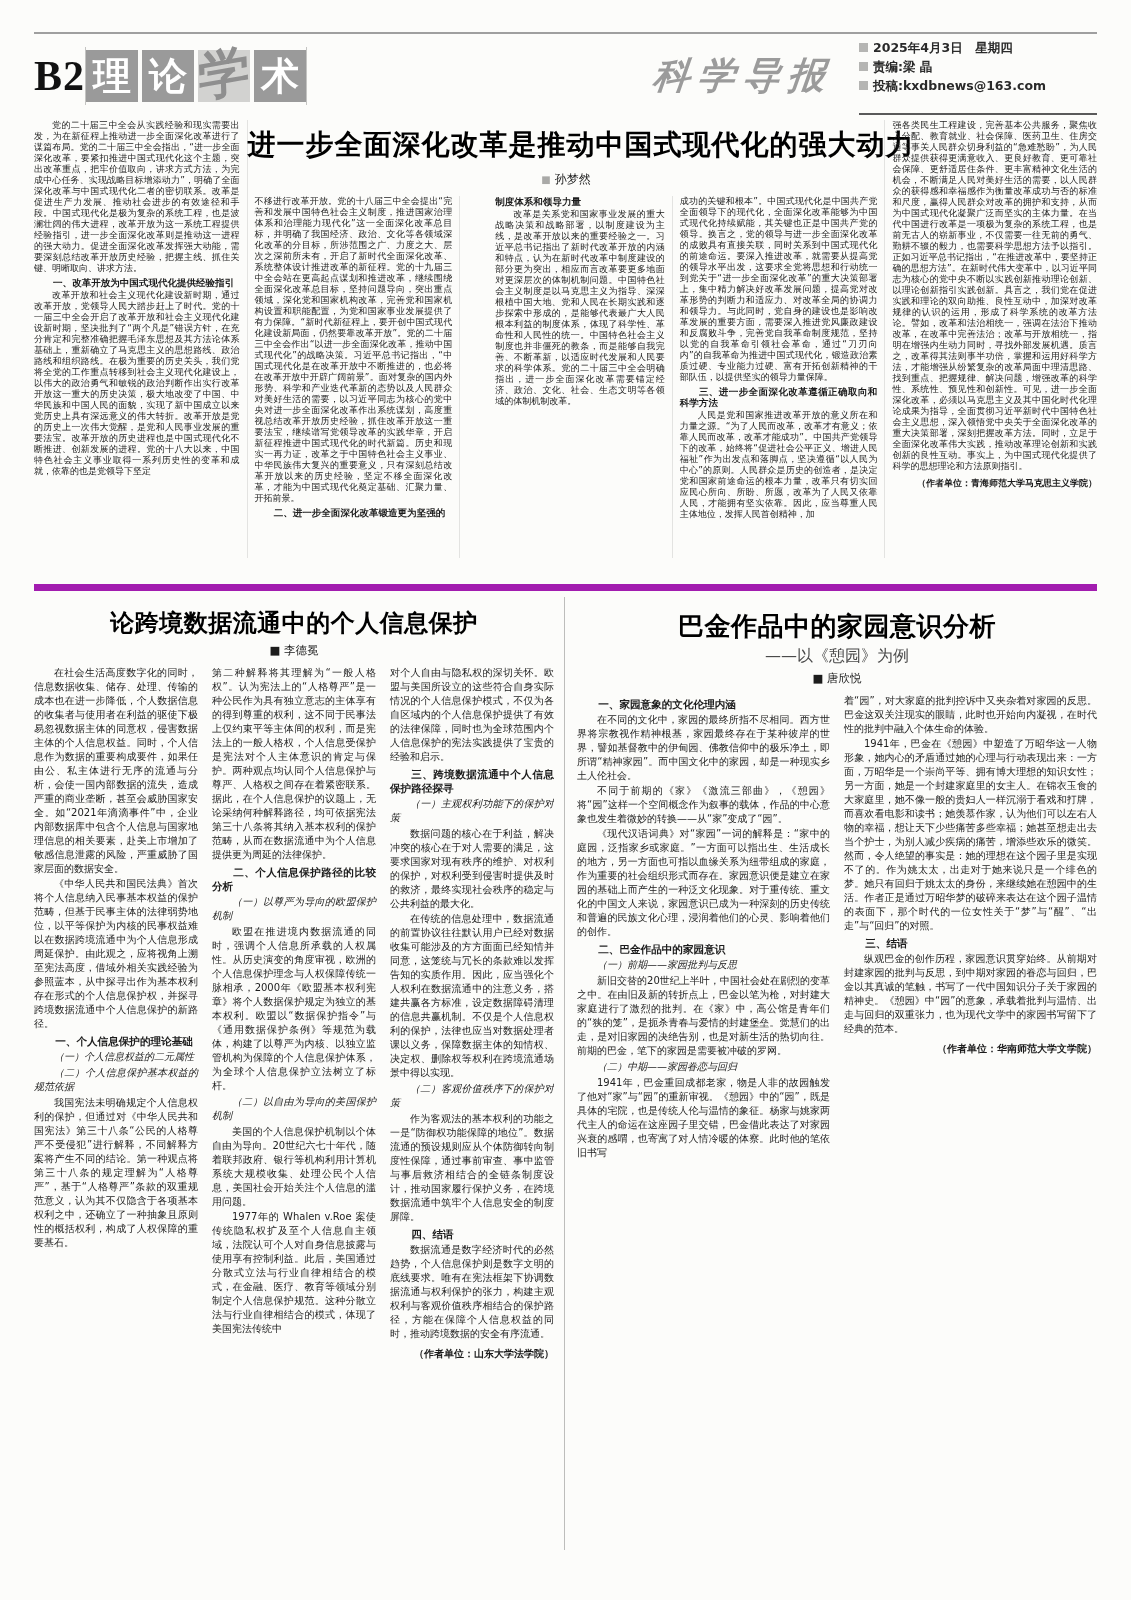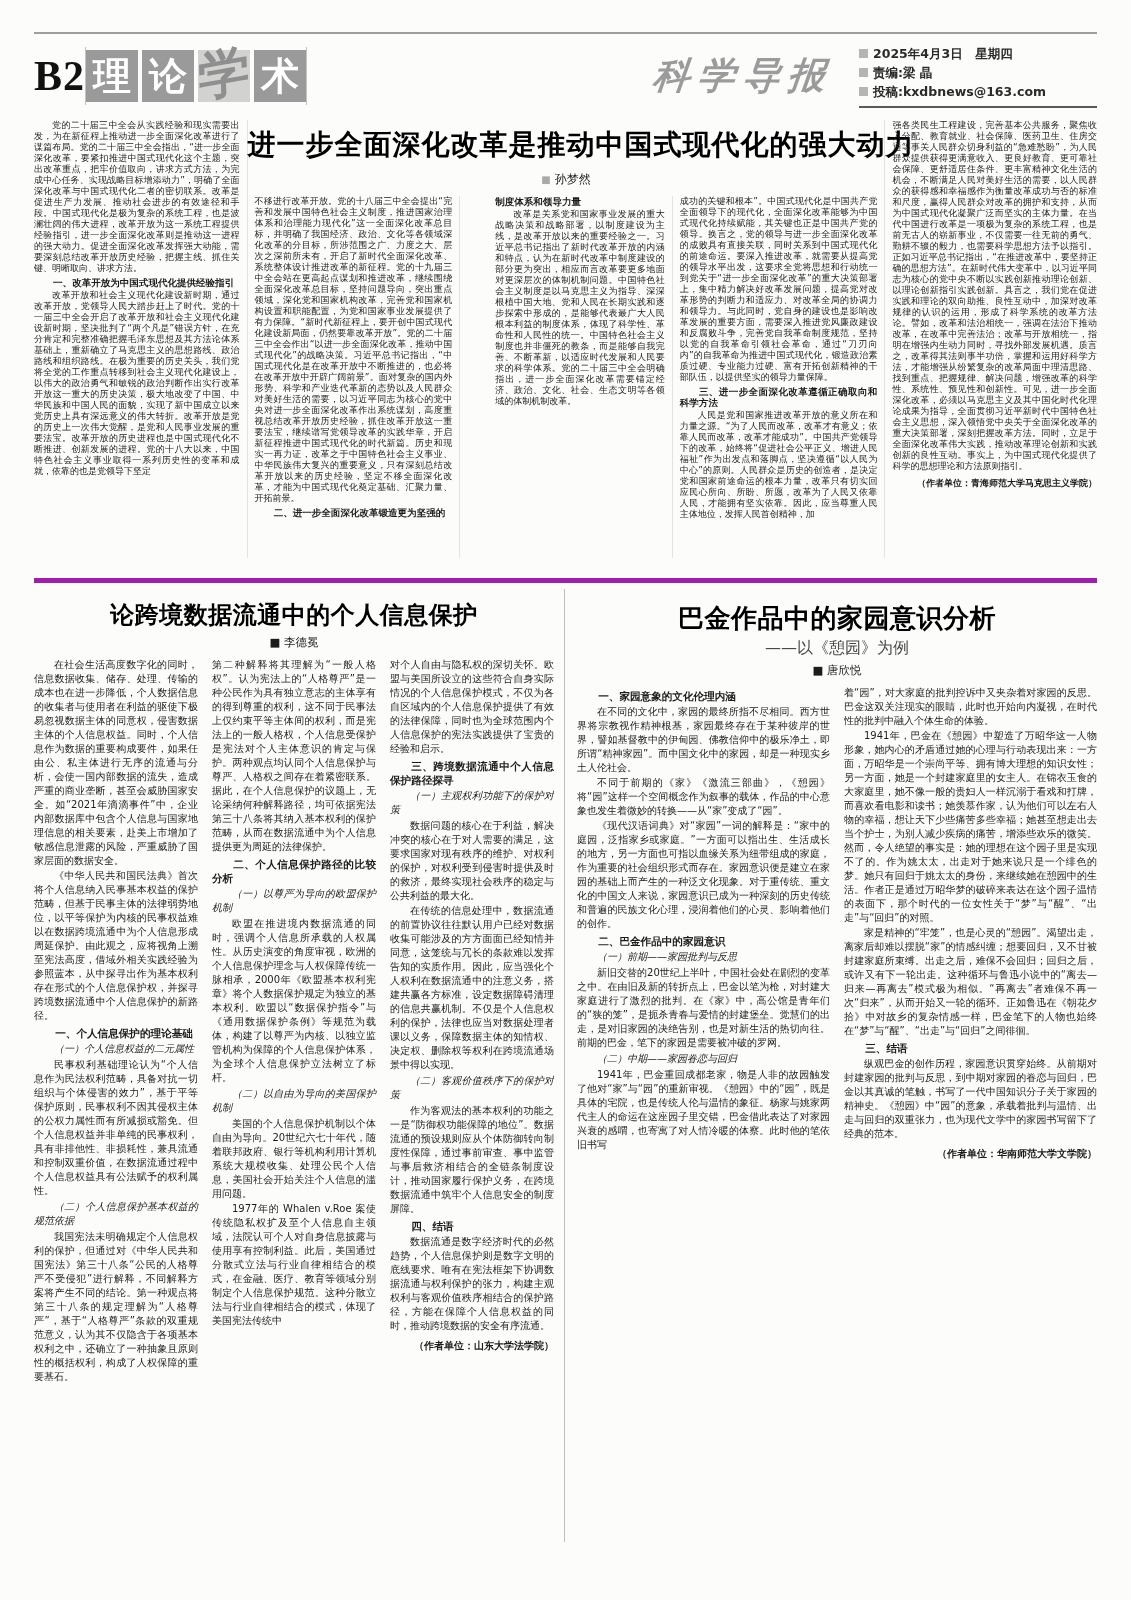--- a/index.html
+++ b/index.html
@@ -15,21 +15,21 @@
   .seclogo{display:flex;gap:4px;}
   .bk{width:52px;height:52px;background:#9a9a9a;color:#fff;font-weight:700;font-size:38px;
       display:flex;align-items:center;justify-content:center;font-family:"DejaVu Sans",sans-serif;}
   .bk.alt{background:#d2d2d0;color:#8f8f8f;font-family:"DejaVu Serif","Liberation Serif",serif;
       font-size:52px;transform:none;overflow:visible;}
   .bk.alt span{display:block;transform:rotate(-10deg) skewX(-8deg);margin-top:-4px;}
   .hdr-right{display:flex;align-items:center;gap:26px;}
   .masthead{font-family:"DejaVu Serif","Liberation Serif",serif;font-style:italic;font-weight:700;
       font-size:37px;color:#9b9b9b;letter-spacing:8px;transform:skewX(-6deg);white-space:nowrap;}
   .pubinfo{font-size:12.5px;font-weight:700;color:#2a2a2a;line-height:19px;border-bottom:2px solid #5a5a5a;
-      padding-bottom:5px;min-width:238px;}
+      padding-bottom:18px;min-width:238px;}
   .pubinfo .sq{display:inline-block;width:9px;height:9px;background:#b5b5b3;margin-right:5px;}
   
   .m-grid{display:grid;grid-template-columns:repeat(5,1fr);grid-template-rows:76px 1fr;
       height:438px;margin-top:6px;}
   .mcol{font-size:9px;line-height:11px;text-align:justify;overflow:hidden;padding:0 7px;}
   .g1{grid-column:1;grid-row:1/3;padding-left:0;}
   .g5{grid-column:5;grid-row:1/3;padding-right:0;}
   .g2{grid-column:2;grid-row:2;}
   .g3{grid-column:3;grid-row:2;padding-left:35px;}
   .g4{grid-column:4;grid-row:2;}
@@ -40,21 +40,21 @@
   .byline .bsq{color:#a9a9a7;font-size:10px;margin-right:4px;}
   
   .blk{margin:0 0 1px 0;}
   .blk.p{text-indent:2em;}
   .blk.pc{text-indent:0;}
   .blk.h{font-weight:700;text-indent:2em;font-size:1.06em;margin:3px 0 2px;}
   .blk.hc{font-weight:700;text-indent:0;font-size:1.06em;margin:0 0 2px;}
   .blk.hi{font-style:italic;text-indent:2em;margin:2px 0;}
   .blk.auth{font-weight:700;text-align:right;text-indent:0;margin-top:6px;}
   
-  .bottom{display:flex;border-top:5px solid #a21caf;margin-top:20px;}
+  .bottom{display:flex;border-top:7px solid #a21caf;margin-top:26px;}
   .l-art{width:530px;box-sizing:border-box;padding:12px 10px 0 0;}
   .vdiv{width:1px;background:#bdbdbb;margin:6px 0 8px;}
   .r-art{flex:1;box-sizing:border-box;padding:14px 0 0 12px;}
   .b-title{font-size:24px;font-weight:700;text-align:center;margin:4px 0 2px;color:#000;letter-spacing:0.5px;white-space:nowrap;}
   .r-title{font-size:26px;}
   .b-sub{font-size:16px;text-align:center;color:#4a4a4a;margin:2px 0 2px;}
   .b-byline{font-size:11.5px;text-align:center;margin:4px 0 8px;}
   .b-cols{display:flex;}
   .b-col{flex:1;font-size:10px;line-height:14px;text-align:justify;overflow:hidden;padding:0 7px;}
   .b-col:first-child{padding-left:0;}
@@ -132,21 +132,20 @@
       <h2 class="b-title">论跨境数据流通中的个人信息保护</h2>
       <div class="b-byline">
         <span class="bsq">■</span> <span>李德冕</span>
       </div>
       <div class="b-cols l-cols">
         <div class="b-col">
             <div class="blk p">在社会生活高度数字化的同时，信息数据收集、储存、处理、传输的成本也在进一步降低，个人数据信息的收集者与使用者在利益的驱使下极易忽视数据主体的同意权，侵害数据主体的个人信息权益。同时，个人信息作为数据的重要构成要件，如果任由公、私主体进行无序的流通与分析，会使一国内部数据的流失，造成严重的商业垄断，甚至会威胁国家安全。如“2021年滴滴事件”中，企业内部数据库中包含个人信息与国家地理信息的相关要素，赴美上市增加了敏感信息泄露的风险，严重威胁了国家层面的数据安全。</div>
             <div class="blk p">《中华人民共和国民法典》首次将个人信息纳入民事基本权益的保护范畴，但基于民事主体的法律弱势地位，以平等保护为内核的民事权益难以在数据跨境流通中为个人信息形成周延保护。由此观之，应将视角上溯至宪法高度，借域外相关实践经验为参照蓝本，从中探寻出作为基本权利存在形式的个人信息保护权，并探寻跨境数据流通中个人信息保护的新路径。</div>
             <div class="blk h">一、个人信息保护的理论基础</div>
             <div class="blk hi">（一）个人信息权益的二元属性</div>
-            <div class="blk p">民事权利基础理论认为“个人信息作为民法权利范畴，具备对抗一切组织与个体侵害的效力”，基于平等保护原则，民事权利不因其侵权主体的公权力属性而有所减损或豁免。但个人信息权益并非单纯的民事权利，具有非排他性、非损耗性，兼具流通和控制双重价值，在数据流通过程中个人信息权益具有公法赋予的权利属性。</div>
             <div class="blk hi">（二）个人信息保护基本权益的规范依据</div>
             <div class="blk p">我国宪法未明确规定个人信息权利的保护，但通过对《中华人民共和国宪法》第三十八条“公民的人格尊严不受侵犯”进行解释，不同解释方案将产生不同的结论。第一种观点将第三十八条的规定理解为“人格尊严”，基于“人格尊严”条款的双重规范意义，认为其不仅隐含于各项基本权利之中，还确立了一种抽象且原则性的概括权利，构成了人权保障的重要基石。</div>
           </div>
         <div class="b-col">
             <div class="blk pc">第二种解释将其理解为“一般人格权”。认为宪法上的“人格尊严”是一种公民作为具有独立意志的主体享有的得到尊重的权利，这不同于民事法上仅约束平等主体间的权利，而是宪法上的一般人格权，个人信息受保护是宪法对个人主体意识的肯定与保护。两种观点均认同个人信息保护与尊严、人格权之间存在着紧密联系。据此，在个人信息保护的议题上，无论采纳何种解释路径，均可依据宪法第三十八条将其纳入基本权利的保护范畴，从而在数据流通中为个人信息提供更为周延的法律保护。</div>
             <div class="blk h">二、个人信息保护路径的比较分析</div>
             <div class="blk hi">（一）以尊严为导向的欧盟保护机制</div>
             <div class="blk p">欧盟在推进境内数据流通的同时，强调个人信息所承载的人权属性。从历史演变的角度审视，欧洲的个人信息保护理念与人权保障传统一脉相承，2000年《欧盟基本权利宪章》将个人数据保护规定为独立的基本权利。欧盟以“数据保护指令”与《通用数据保护条例》等规范为载体，构建了以尊严为内核、以独立监管机构为保障的个人信息保护体系，为全球个人信息保护立法树立了标杆。</div>
             <div class="blk hi">（二）以自由为导向的美国保护机制</div>
             <div class="blk p">美国的个人信息保护机制以个体自由为导向。20世纪六七十年代，随着联邦政府、银行等机构利用计算机系统大规模收集、处理公民个人信息，美国社会开始关注个人信息的滥用问题。</div>
@@ -183,21 +182,20 @@
             <div class="blk p">《现代汉语词典》对“家园”一词的解释是：“家中的庭园，泛指家乡或家庭。”一方面可以指出生、生活成长的地方，另一方面也可指以血缘关系为纽带组成的家庭，作为重要的社会组织形式而存在。家园意识便是建立在家园的基础上而产生的一种泛文化现象。对于重传统、重文化的中国文人来说，家园意识已成为一种深刻的历史传统和普遍的民族文化心理，浸润着他们的心灵、影响着他们的创作。</div>
             <div class="blk h">二、巴金作品中的家园意识</div>
             <div class="blk hi">（一）前期——家园批判与反思</div>
             <div class="blk p">新旧交替的20世纪上半叶，中国社会处在剧烈的变革之中。在由旧及新的转折点上，巴金以笔为枪，对封建大家庭进行了激烈的批判。在《家》中，高公馆是青年们的“狭的笼”，是扼杀青春与爱情的封建堡垒。觉慧们的出走，是对旧家园的决绝告别，也是对新生活的热切向往。前期的巴金，笔下的家园是需要被冲破的罗网。</div>
             <div class="blk hi">（二）中期——家园眷恋与回归</div>
             <div class="blk p">1941年，巴金重回成都老家，物是人非的故园触发了他对“家”与“园”的重新审视。《憩园》中的“园”，既是具体的宅院，也是传统人伦与温情的象征。杨家与姚家两代主人的命运在这座园子里交错，巴金借此表达了对家园兴衰的感喟，也寄寓了对人情冷暖的体察。此时他的笔依旧书写</div>
           </div>
         <div class="b-col">
             <div class="blk pc">着“园”，对大家庭的批判控诉中又夹杂着对家园的反思。巴金这双关注现实的眼睛，此时也开始向内凝视，在时代性的批判中融入个体生命的体验。</div>
             <div class="blk p">1941年，巴金在《憩园》中塑造了万昭华这一人物形象，她内心的矛盾通过她的心理与行动表现出来：一方面，万昭华是一个崇尚平等、拥有博大理想的知识女性；另一方面，她是一个封建家庭里的女主人。在锦衣玉食的大家庭里，她不像一般的贵妇人一样沉溺于看戏和打牌，而喜欢看电影和读书；她羡慕作家，认为他们可以左右人物的幸福，想让天下少些痛苦多些幸福；她甚至想走出去当个护士，为别人减少疾病的痛苦，增添些欢乐的微笑。然而，令人绝望的事实是：她的理想在这个园子里是实现不了的。作为姚太太，出走对于她来说只是一个绯色的梦。她只有回归于姚太太的身份，来继续她在憩园中的生活。作者正是通过万昭华梦的破碎来表达在这个园子温情的表面下，那个时代的一位女性关于“梦”与“醒”、“出走”与“回归”的对照。</div>
-            <div class="blk p">家是精神的“牢笼”，也是心灵的“憩园”。渴望出走，离家后却难以摆脱“家”的情感纠缠；想要回归，又不甘被封建家庭所束缚。出走之后，难保不会回归；回归之后，或许又有下一轮出走。这种循环与鲁迅小说中的“离去—归来—再离去”模式极为相似。“再离去”者难保不再一次“归来”，从而开始又一轮的循环。正如鲁迅在《朝花夕拾》中对故乡的复杂情感一样，巴金笔下的人物也始终在“梦”与“醒”、“出走”与“回归”之间徘徊。</div>
             <div class="blk h">三、结语</div>
             <div class="blk p">纵观巴金的创作历程，家园意识贯穿始终。从前期对封建家园的批判与反思，到中期对家园的眷恋与回归，巴金以其真诚的笔触，书写了一代中国知识分子关于家园的精神史。《憩园》中“园”的意象，承载着批判与温情、出走与回归的双重张力，也为现代文学中的家园书写留下了经典的范本。</div>
             <div class="blk auth">（作者单位：华南师范大学文学院）</div>
           </div>
       </div>
     </article>
 
   </section>
 
 </div>

